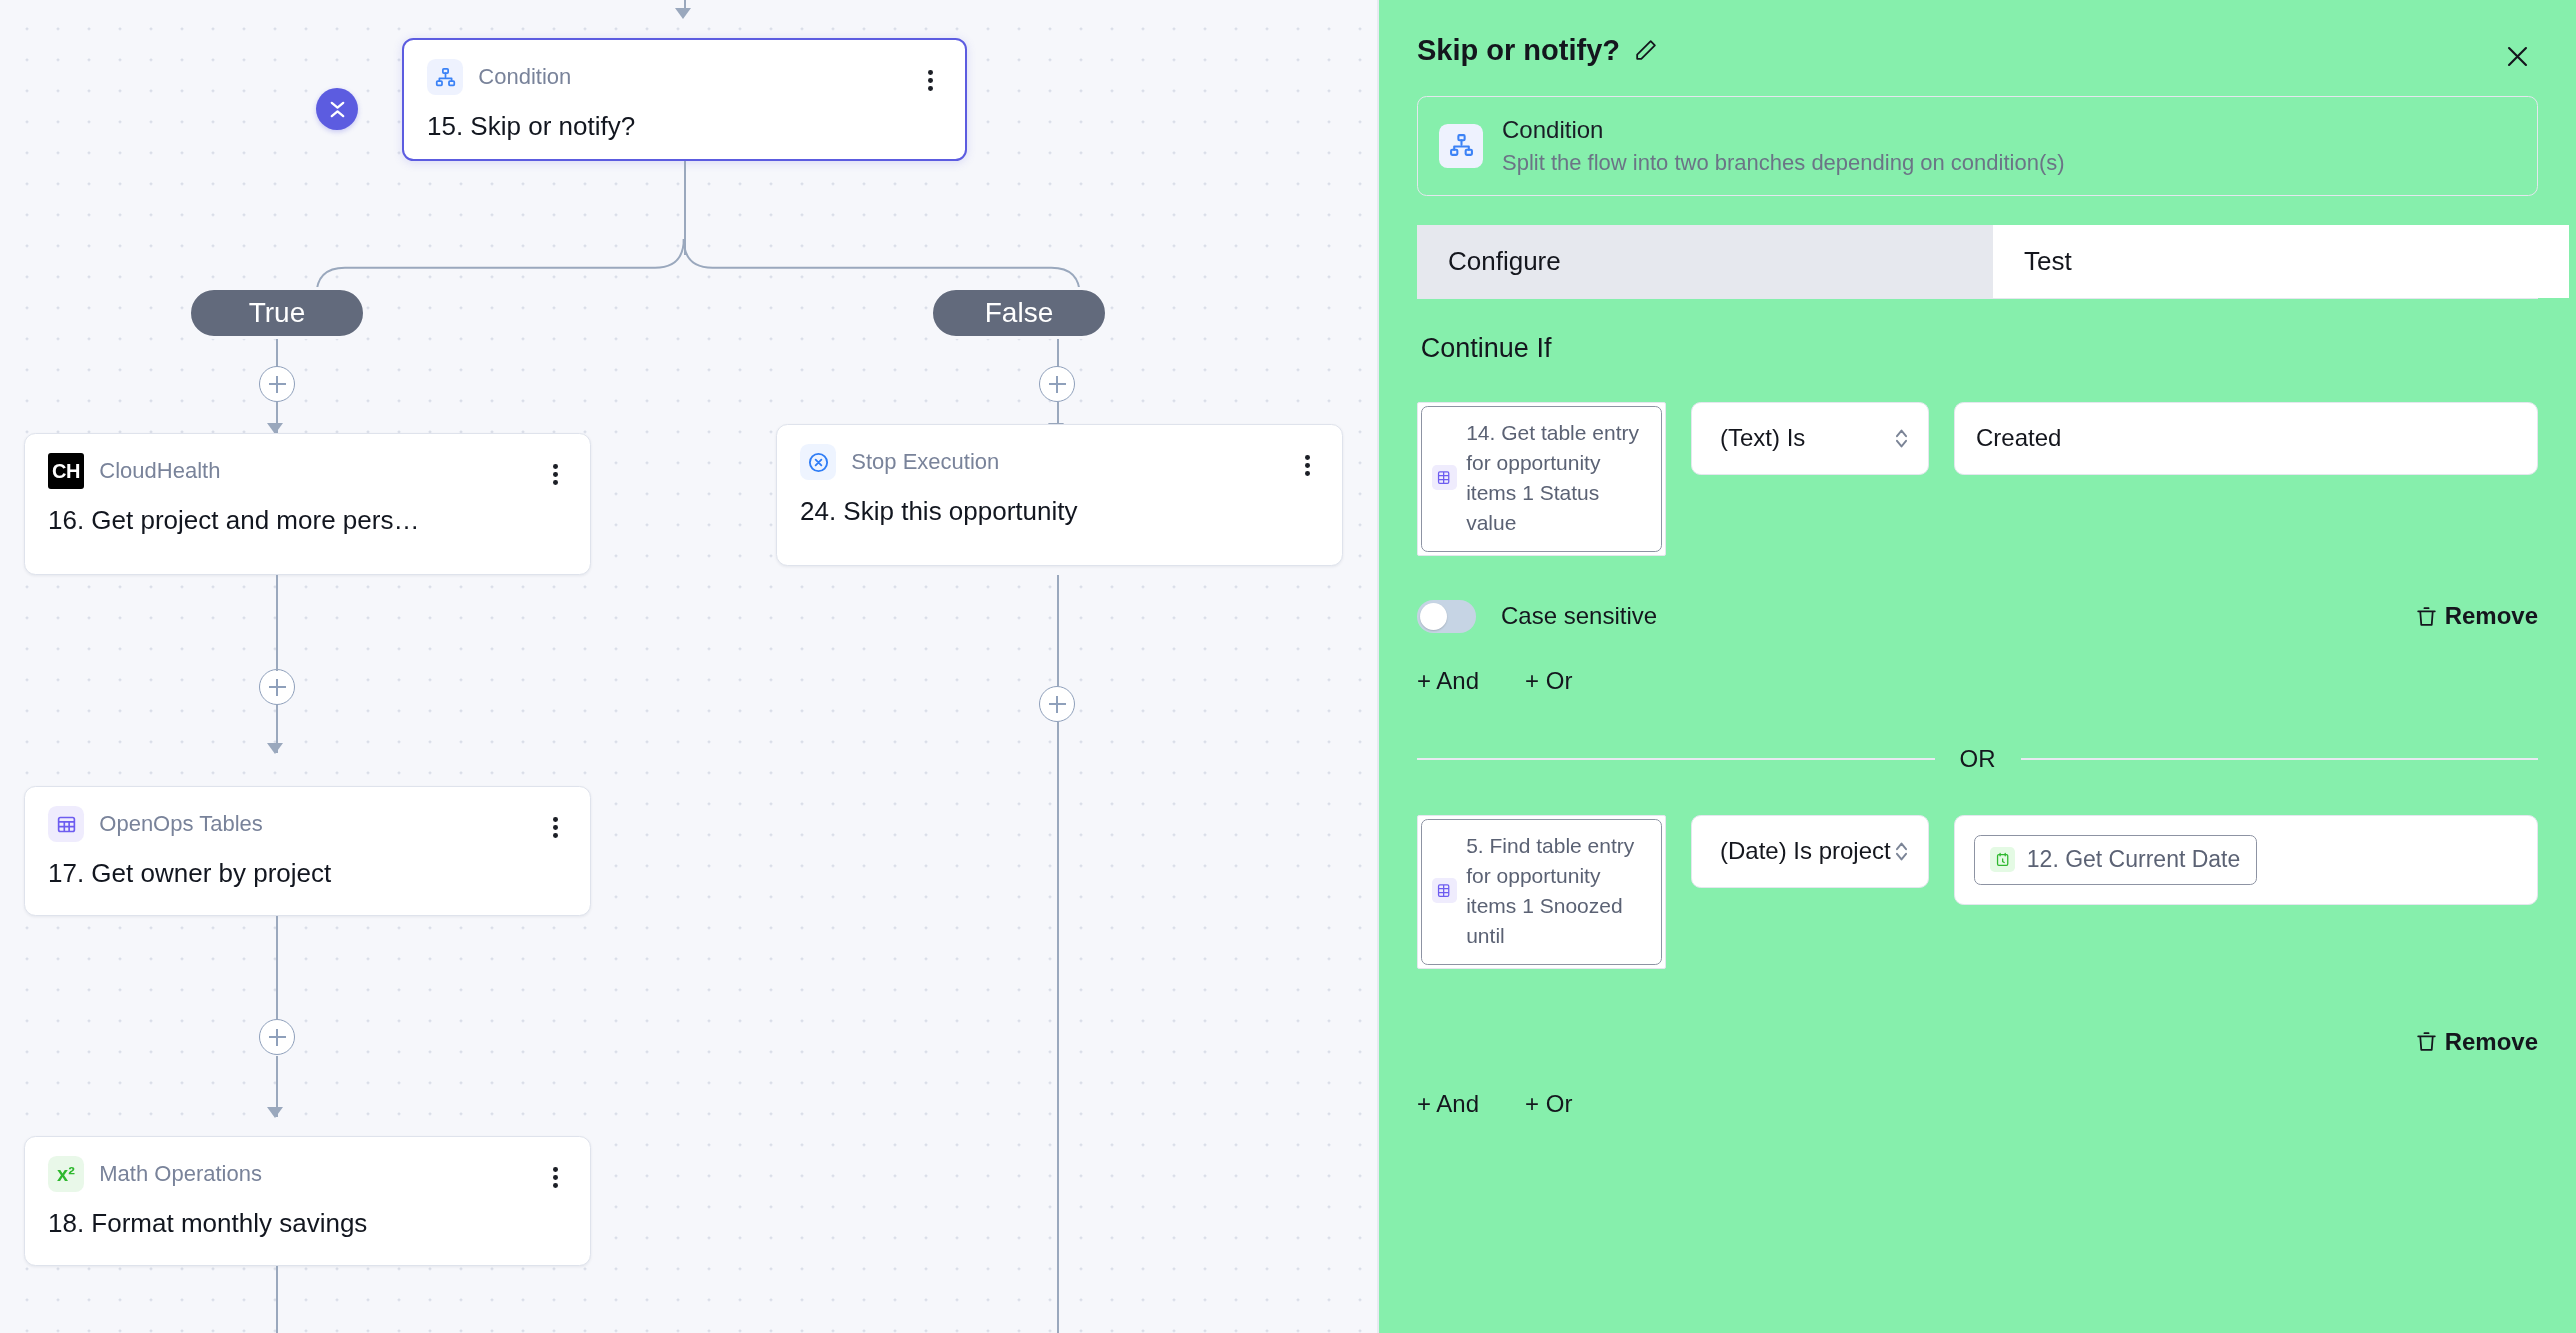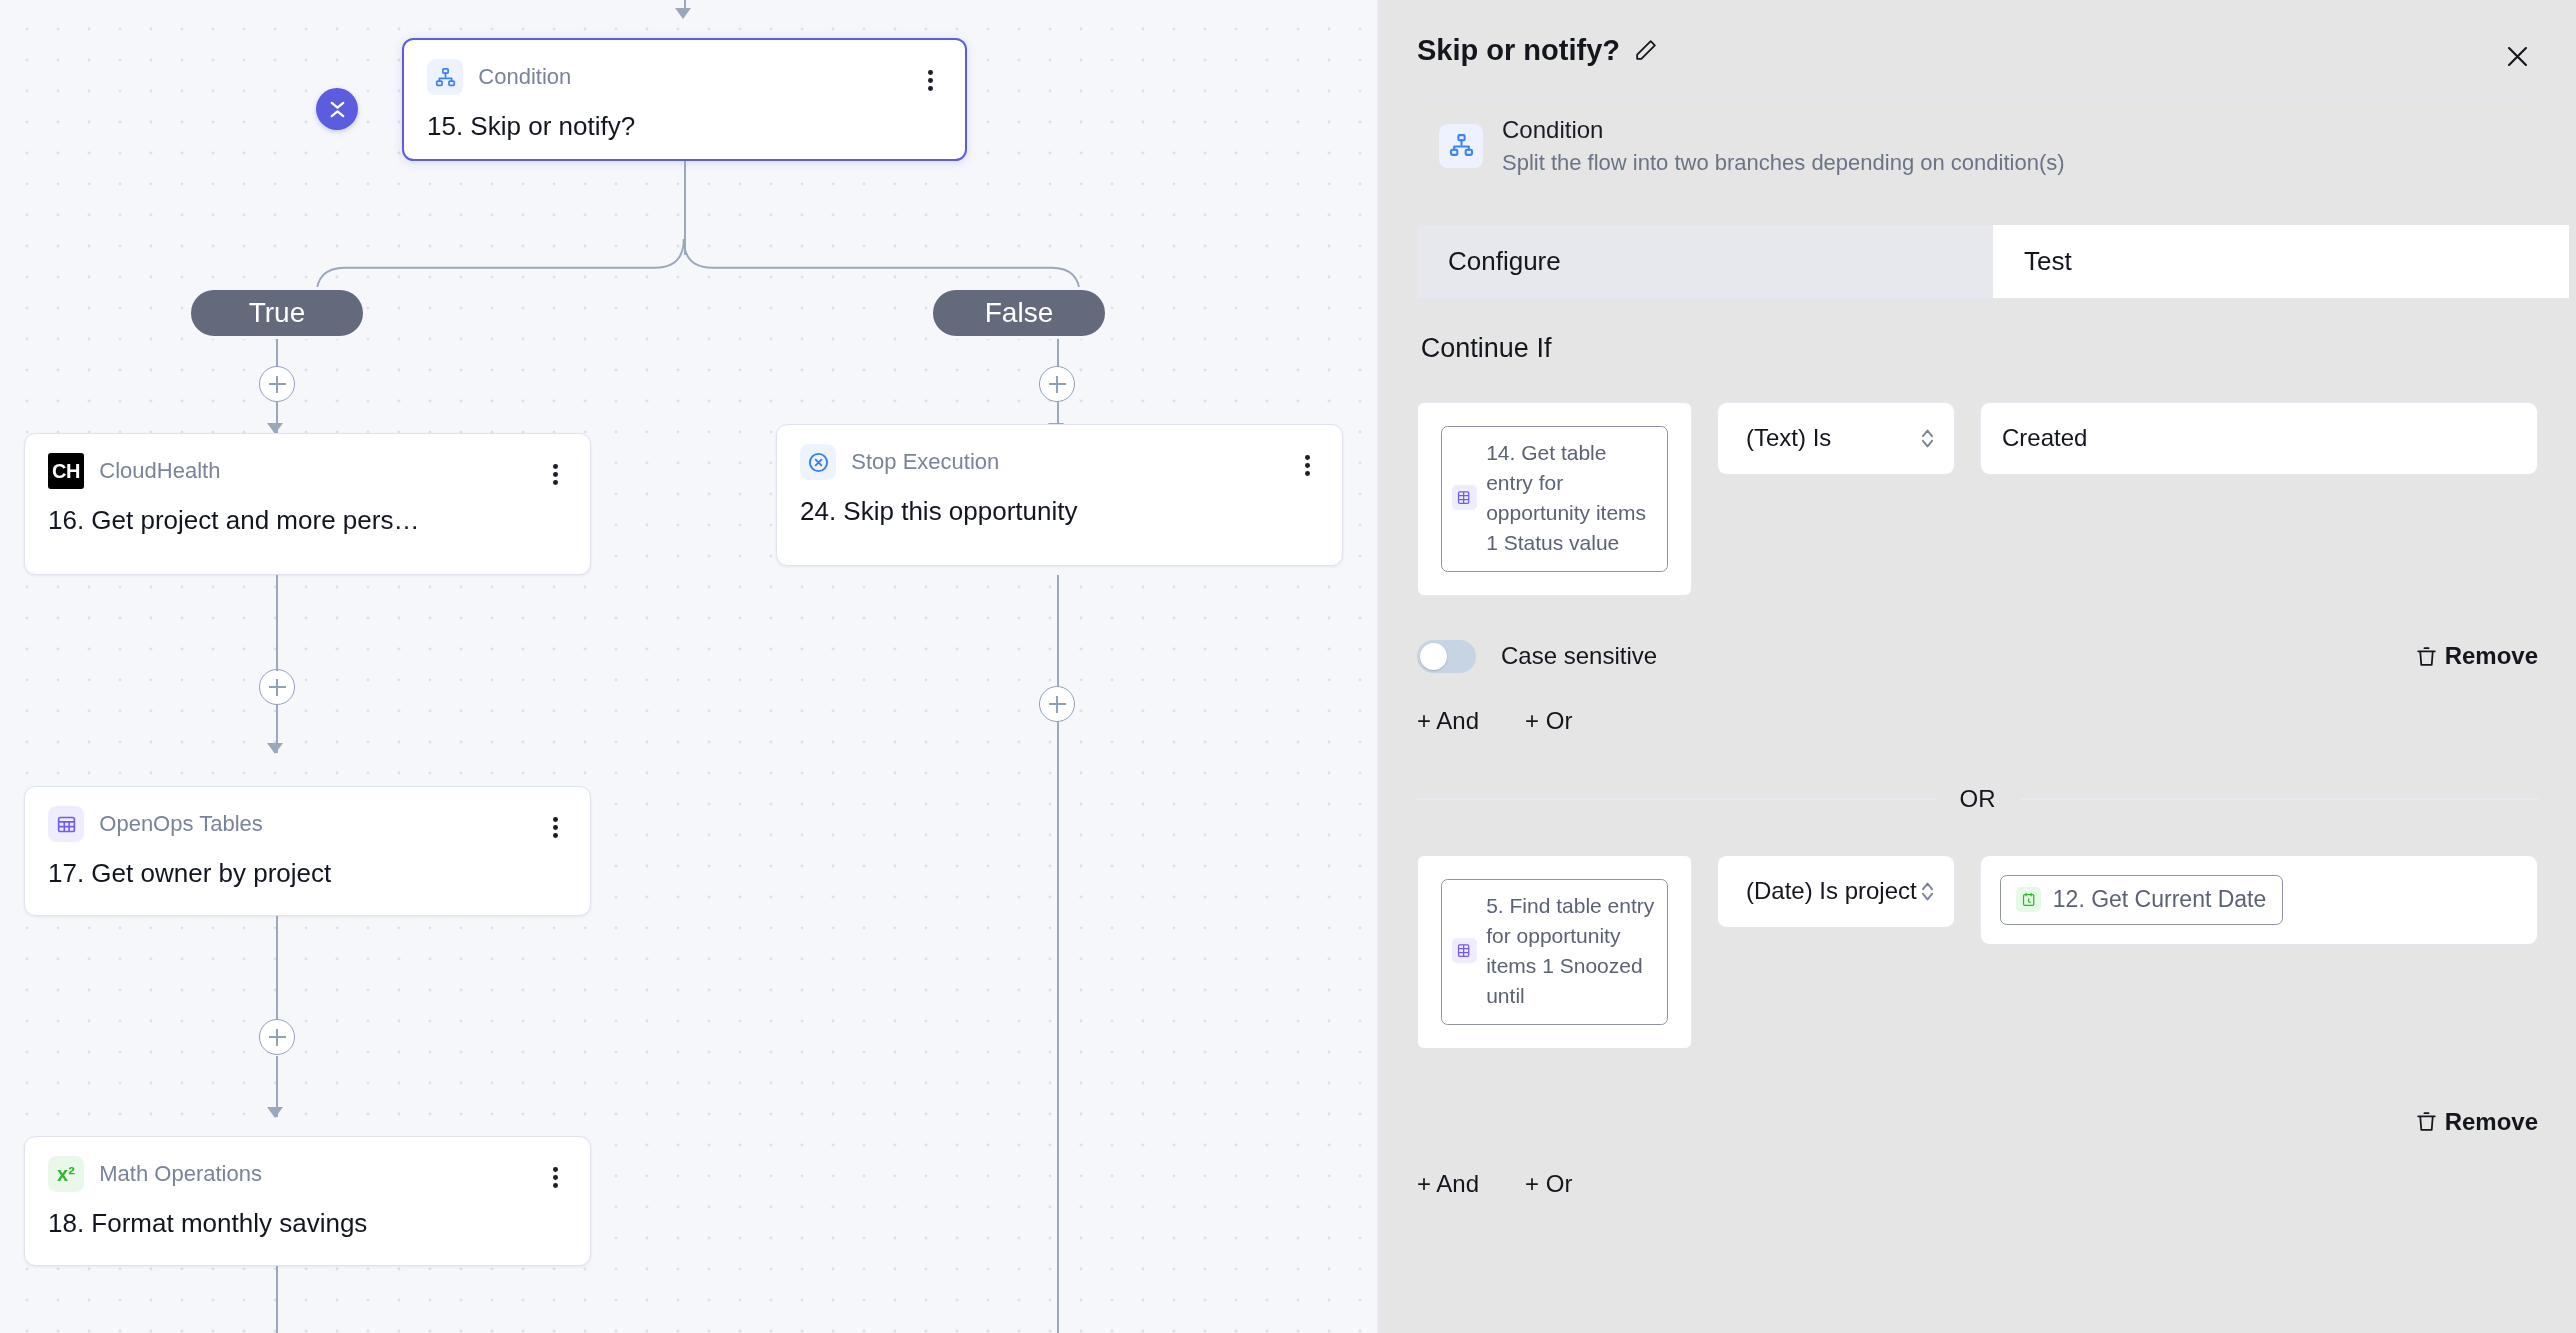--- a/index.html
+++ b/index.html
@@ -106,21 +106,21 @@
     display: flex; align-items: center; justify-content: center; cursor: pointer;
   }
   .plus-btn:before, .plus-btn:after {
     content: ""; position: absolute; background: #8fa0bb;
   }
   .plus-btn:before { width: 17px; height: 2.4px; }
   .plus-btn:after  { width: 2.4px; height: 17px; }
 
   
   .panel {
-    flex: 1 1 auto; height: 1334px; background: #e5e5e5;
+    flex: 1 1 auto; height: 1334px; background: #86efac;
     padding: 0 38px; position: relative; overflow: hidden;
   }
   .panel-header {
     display: flex; align-items: center; gap: 13.4px;
     padding-top: 34px; padding-bottom: 0px;
   }
   .panel-title { font-size: 29px; font-weight: 700; color: #14161d; }
   .pencil-icon { cursor: pointer; display: flex; align-items: center; }
   .close-icon {
     position: absolute; top: 40px; right: 42px;
@@ -143,22 +143,22 @@
   .tab {
     flex: 0 0 auto; width: 576px; padding: 21px 31px; font-size: 26px;
     color: #14161d; cursor: pointer; background: #ffffff;
   }
   .tab.active { background: #e6e8ee; }
 
   .section-title { font-size: 27px; color: #14161d; margin: 34px 0 38px 3.8px; }
 
   .cond-row { display: flex; align-items: flex-start; gap: 25px; }
   .cond-source {
-    width: 275px; border: 1.4px solid #e4e7ee; border-radius: 7px;
-    padding: 23px; background: #ffffff;
+    width: 249px; border: 1.4px solid #e4e7ee; border-radius: 2px;
+    padding: 3px; background: #ffffff;
   }
   .cond-source-inner {
     border: 1.4px solid #8d93a3; border-radius: 6.7px;
     padding: 11.5px 9.6px 13.4px 9.6px;
     display: flex; align-items: center; gap: 9.6px; min-height: 88px;
   }
   .mini-icon {
     width: 25px; height: 25px; border-radius: 4.8px; flex: 0 0 25px;
     display: flex; align-items: center; justify-content: center;
   }

